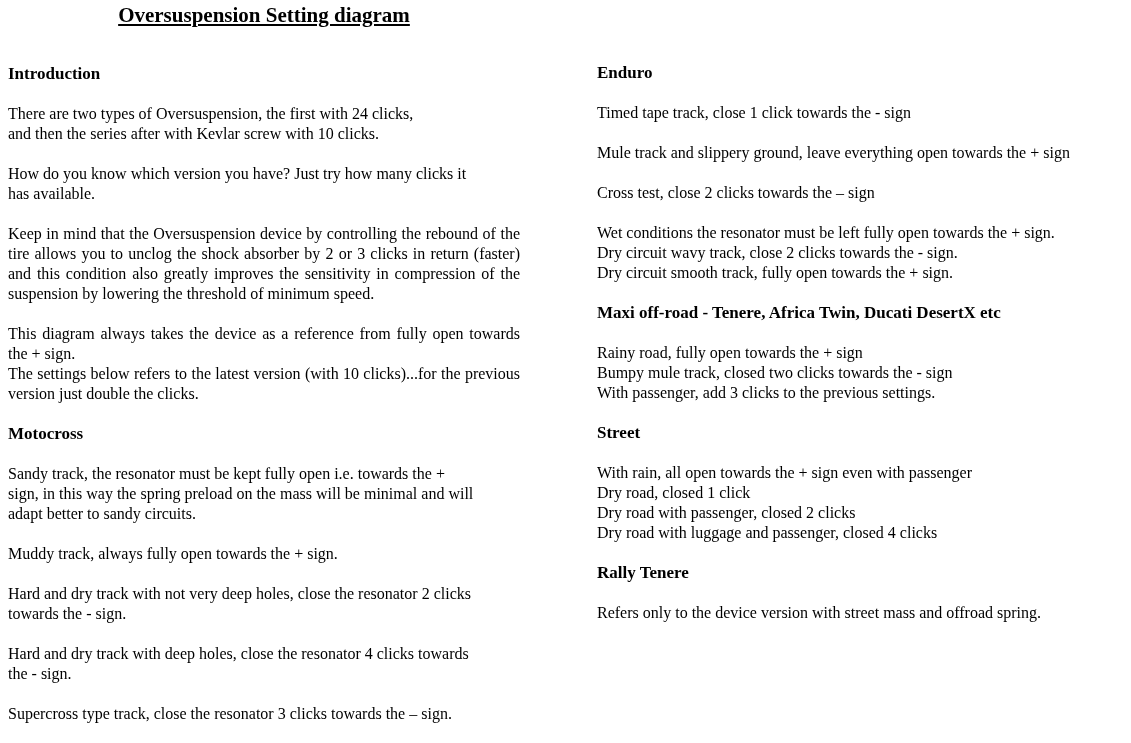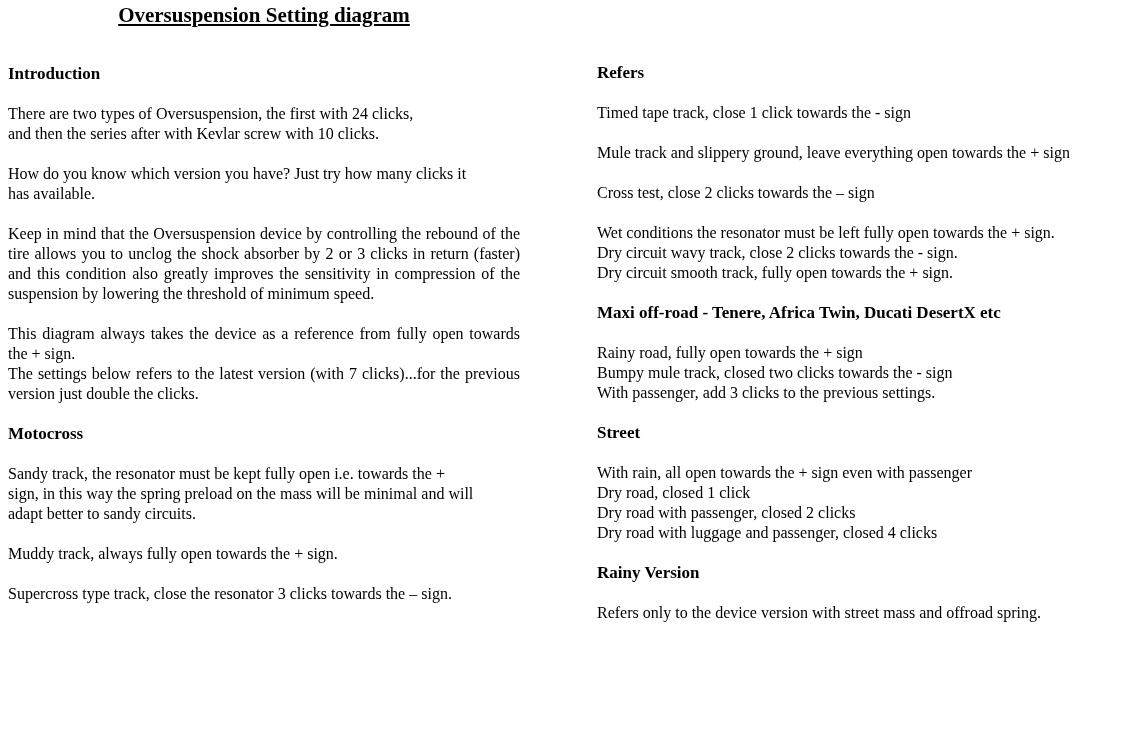--- a/index.html
+++ b/index.html
@@ -71,37 +71,41 @@
 
       <div class="para">There are two types of Oversuspension, the first with 24 clicks,
 and then the series after with Kevlar screw with 10 clicks.</div>
 
       <div class="para">How do you know which version you have? Just try how many clicks it
 has available.</div>
 
       <div class="para justify">Keep in mind that the Oversuspension device by controlling the rebound of the tire allows you to unclog the shock absorber by 2 or 3 clicks in return (faster) and this condition also greatly improves the sensitivity in compression of the suspension by lowering the threshold of minimum speed.</div>
 
       <div class="para justify">This diagram always takes the device as a reference from fully open towards the + sign.
-The settings below refers to the latest version (with 7 clicks)...for the previous version just double the clicks.</div>
+The settings below refers to the latest version (with 10 clicks)...for the previous version just double the clicks.</div>
 
       <div class="heading">Motocross</div>
 
       <div class="para">Sandy track, the resonator must be kept fully open i.e. towards the +
 sign, in this way the spring preload on the mass will be minimal and will
 adapt better to sandy circuits.</div>
 
       <div class="para">Muddy track, always fully open towards the + sign.</div>
 
+      <div class="para">Hard and dry track with not very deep holes, close the resonator 2 clicks
+towards the - sign.</div>
 
+      <div class="para">Hard and dry track with deep holes, close the resonator 4 clicks towards
+the - sign.</div>
 
       <div class="para">Supercross type track, close the resonator 3 clicks towards the – sign.</div>
     </div>
 
     <div class="col-right">
-      <div class="heading">Refers</div>
+      <div class="heading">Enduro</div>
 
       <div class="para">Timed tape track, close 1 click towards the - sign</div>
 
       <div class="para">Mule track and slippery ground, leave everything open towards the + sign</div>
 
       <div class="para">Cross test, close 2 clicks towards the – sign</div>
 
 
       <div class="para">Wet conditions the resonator must be left fully open towards the + sign.
 Dry circuit wavy track, close 2 clicks towards the - sign.
@@ -113,20 +117,20 @@
 Bumpy mule track, closed two clicks towards the - sign
 With passenger, add 3 clicks to the previous settings.</div>
 
       <div class="heading">Street</div>
 
       <div class="para">With rain, all open towards the + sign even with passenger
 Dry road, closed 1 click
 Dry road with passenger, closed 2 clicks
 Dry road with luggage and passenger, closed 4 clicks</div>
 
-      <div class="heading">Rainy Version</div>
+      <div class="heading">Rally Tenere</div>
 
       <div class="para">Refers only to the device version with street mass and offroad spring.</div>
 
     </div>
 
   </div>
 </div>
 
 </body></html>

